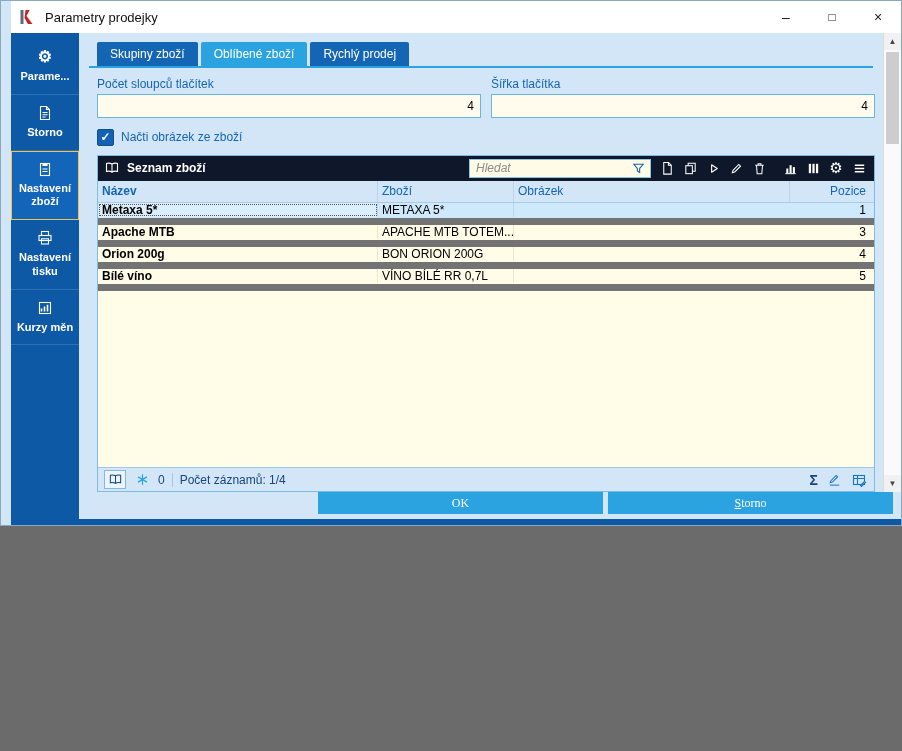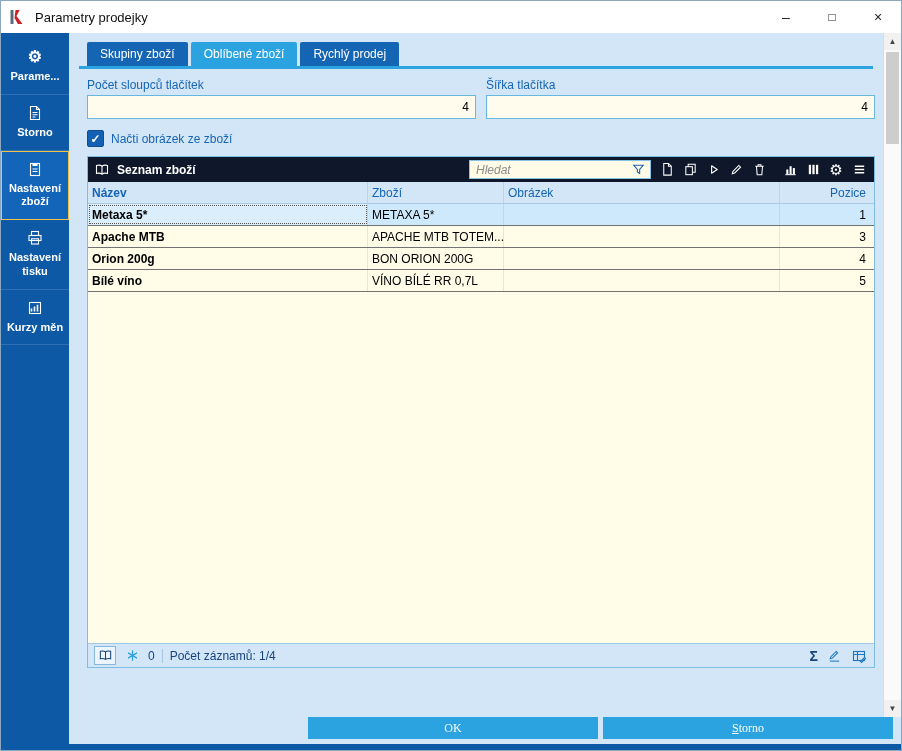--- a/index.html
+++ b/index.html
@@ -1,20 +1,20 @@
 <!DOCTYPE html>
 <html><head>
 <meta charset="utf-8">
 <style>
   * { box-sizing: border-box; margin: 0; padding: 0; }
   html,body { margin:0; }
   body { font-family: "Liberation Sans", sans-serif; background:#6b6b6b; }
 
-  .window { width:902px; height:751px; background:#d3e6f7; border:1px solid #8aa8c0;
-            display:flex; flex-direction:column; overflow:hidden; position:relative; }
+  .window { width:902px; height:526px; background:#d3e6f7; border:1px solid #8aa8c0;
+            display:flex; flex-direction:column; overflow:hidden; position:relative;padding-left:10px; }
 
   
   .titlebar { flex:0 0 32px; background:#ffffff; display:flex; align-items:center; padding-left:8px; }
   .app-icon { width:18px; height:18px; margin-right:8px; display:flex; align-items:center; }
   .titlebar .title { font-size:13px; color:#111; flex:1; }
   .win-controls { display:flex; height:32px; }
   .win-btn { width:46px; height:32px; display:flex; align-items:center; justify-content:center;
              font-size:14px; color:#222; cursor:default; }
   .win-btn.maxi { font-size:12px; }
 
@@ -72,22 +72,22 @@
   .cols { flex:0 0 22px; display:flex; background:#d3e6f7; border-bottom:1px solid #a9cbe6;
           font-size:12px; color:#1565b5; }
   .col { display:flex; align-items:center; padding:0 4px; border-right:1px solid #b9d5ec;
          white-space:nowrap; overflow:hidden; }
   .c-nazev { width:280px;font-weight:bold; }
   .c-zbozi { width:136px; }
   .c-obrazek { width:276px; }
   .c-pozice { flex:1; justify-content:flex-end; text-align:right; border-right:none; padding-right:8px; }
 
   .grid-body { flex:1; overflow:hidden; background:#fffce8; display:flex; flex-direction:column; }
-  .row { flex:0 0 22px; display:flex; background:#fffce8; border-bottom:1px solid #737373;
-         font-size:12px; color:#000; cursor:default; }
+  .row { flex:0 0 22px; display:flex; background:#fffce8; border-bottom:7px solid #737373;
+         font-size:12px; color:#000; cursor:default;align-items:center; }
   .cell { display:flex; align-items:center; padding:0 4px; border-right:1px solid #ebe7cd;
           white-space:nowrap; overflow:hidden; text-overflow:ellipsis; }
   .cell.c-pozice { justify-content:flex-end; border-right:none; padding-right:8px; }
   .row.selected { background:#cde9fb; }
   .row.selected .cell { border-right-color:#bcd9ec; }
   .row.selected .cell.c-nazev { outline:1px dotted #555; outline-offset:-2px; background:#daeefc; }
 
   
   .grid-footer { flex:0 0 24px; background:#d3e6f7; border-top:1px solid #9fc9e8;
                  display:flex; align-items:center; gap:7px; padding:0 6px; font-size:12px; color:#17447e; }

